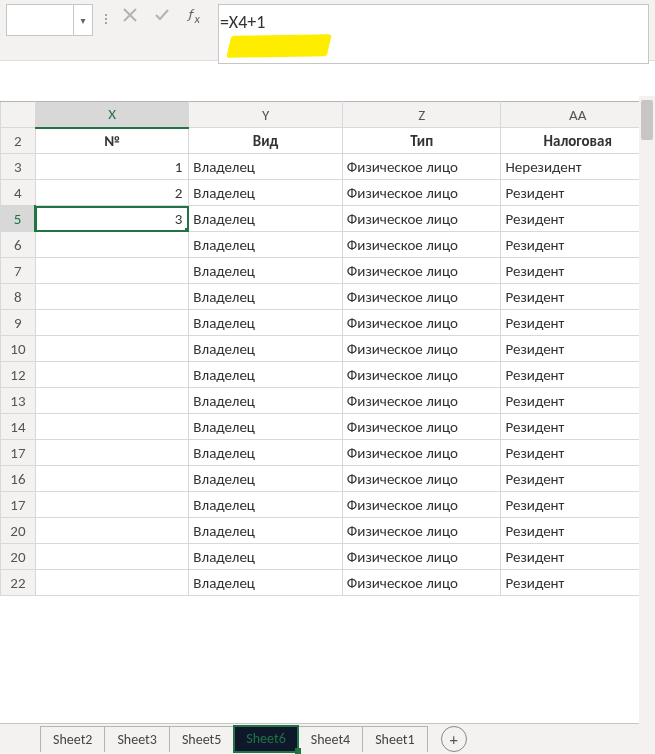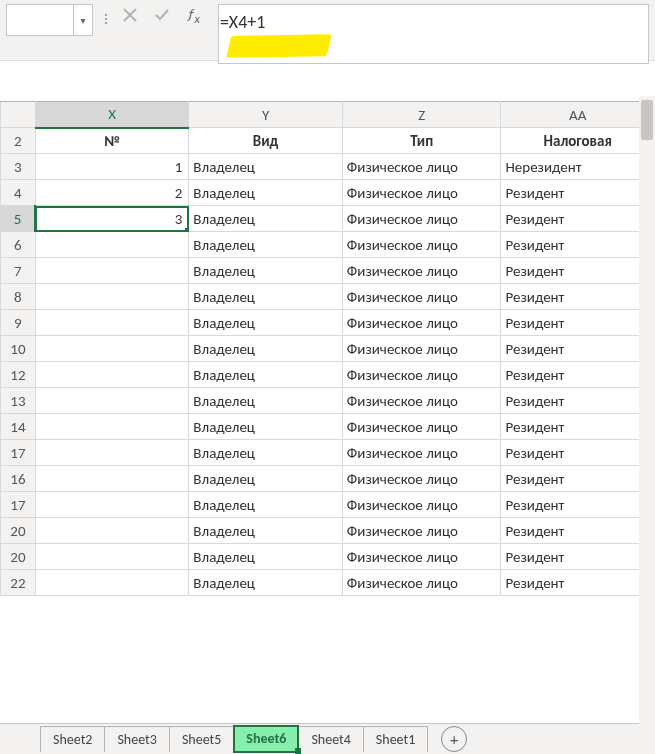--- a/index.html
+++ b/index.html
@@ -27,21 +27,21 @@
   .colh.sel{background:#d8d8d8;color:#217346;border-bottom:2px solid #217346}
   .rowh.sel{background:#d8d8d8;color:#217346;border-right:2px solid #217346}
   .hdr{font-weight:bold;text-align:center}
   .num{text-align:right;padding-right:6px}
   .txt{text-align:left;padding-left:4px}
   .active{outline:2px solid #217346;outline-offset:-2px;position:relative}
   .active::after{content:'';position:absolute;right:-3px;bottom:-3px;width:6px;height:6px;background:#217346}
   
   .sheettabs{height:30px;background:#f3f2f1;border-top:1px solid #c8c6c4;display:flex;align-items:center;padding-left:40px;gap:0}
   .stab{padding:4px 12px;border:1px solid #b3b3b3;border-bottom:none;background:#f3f2f1;font-size:14px;color:#444;margin-right:-1px}
-  .stab.active{background:#86efac;color:#217346;font-weight:bold;border-bottom:2px solid #217346;position:relative;z-index:1}
+  .stab.active{background:#0f172a;color:#217346;font-weight:normal;border-bottom:2px solid #217346;position:relative;z-index:1}
   .addsheet{width:24px;height:24px;border:1px solid #888;border-radius:50%;display:flex;align-items:center;justify-content:center;margin-left:14px;color:#555;font-size:16px}
   
   .vscroll{position:absolute;right:0;top:96px;bottom:30px;width:16px;background:#f3f2f1}
   .vthumb{position:absolute;left:2px;right:2px;top:4px;height:40px;background:#c8c6c4;border-radius:2px}
 </style>
 </head>
 <body>
 
 <div class="app">
 

